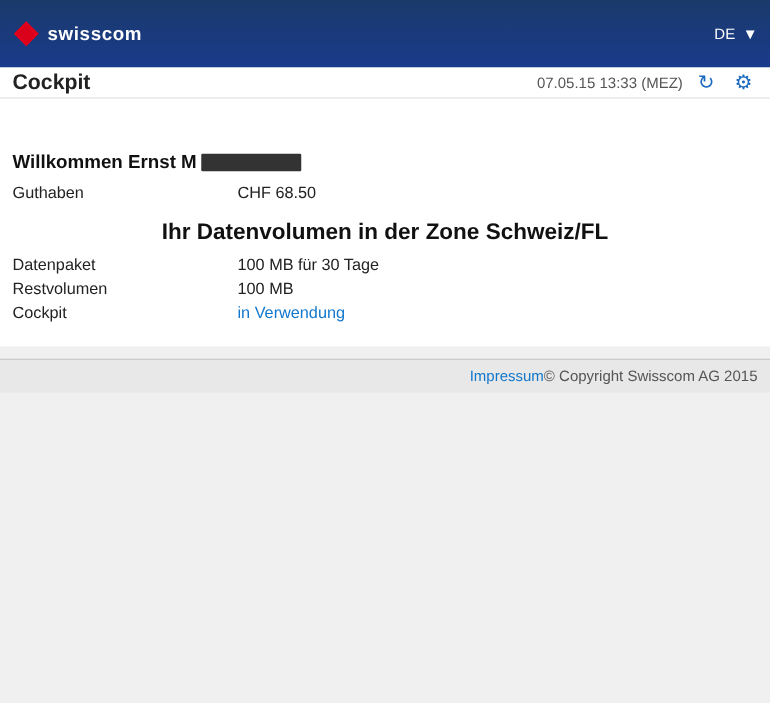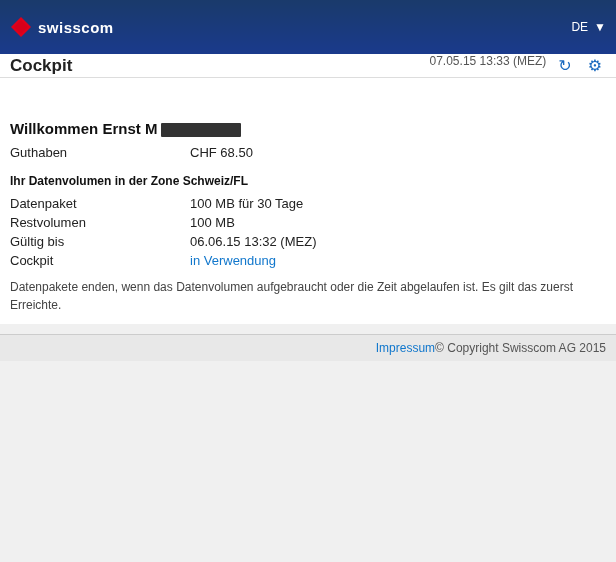--- a/index.html
+++ b/index.html
@@ -53,20 +53,21 @@
       align-items: center;
       justify-content: space-between;
     }
     .page-title-text {
       font-size: 17px;
       font-weight: bold;
       color: #222;
     }
     .header-right {
       display: flex;
+      align-items: center;
       gap: 8px;
     }
     .datetime-text {
       font-size: 12px;
       color: #555;
     }
     .icon-btn {
       color: #1a6abf;
       font-size: 16px;
       cursor: pointer;
@@ -134,24 +135,25 @@
       border-radius: 4px;
       padding: 10px 0;
       font-size: 14px;
       font-weight: bold;
       cursor: pointer;
       margin: 6px 0;
       letter-spacing: 0.2px;
     }
 
     .section-title {
-      font-size: 12px;
+      font-size: 18px;
       font-weight: bold;
       color: #111;
       margin: 12px 0 6px 0;
+      text-align: center;
     }
 
     .data-table {
       width: 100%;
       border-collapse: collapse;
       margin-bottom: 8px;
     }
     .data-table td {
       padding: 2px 0;
       color: #222;
@@ -242,31 +244,26 @@
     <tbody>
         <tr>
       <td>Datenpaket</td>
       <td>100 MB für 30 Tage</td>
     </tr>
     <tr>
       <td>Restvolumen</td>
       <td>100 MB</td>
     </tr>
     <tr>
-      <td>Gültig bis</td>
-      <td>06.06.15 13:32 (MEZ)</td>
-    </tr>
-    <tr>
       <td>Cockpit</td>
       <td><span class="status-active">in Verwendung</span></td>
     </tr>
   </tbody>
     </table>
 
 
-  <div class="disclaimer-text">Datenpakete enden, wenn das Datenvolumen aufgebraucht oder die Zeit abgelaufen ist. Es gilt das zuerst Erreichte.</div>
 
 </div>
 
 <div class="footer">
   <a class="footer-link">Impressum</a>
   <span class="footer-copyright">© Copyright Swisscom AG 2015</span>
 </div>
 
 </body></html>

